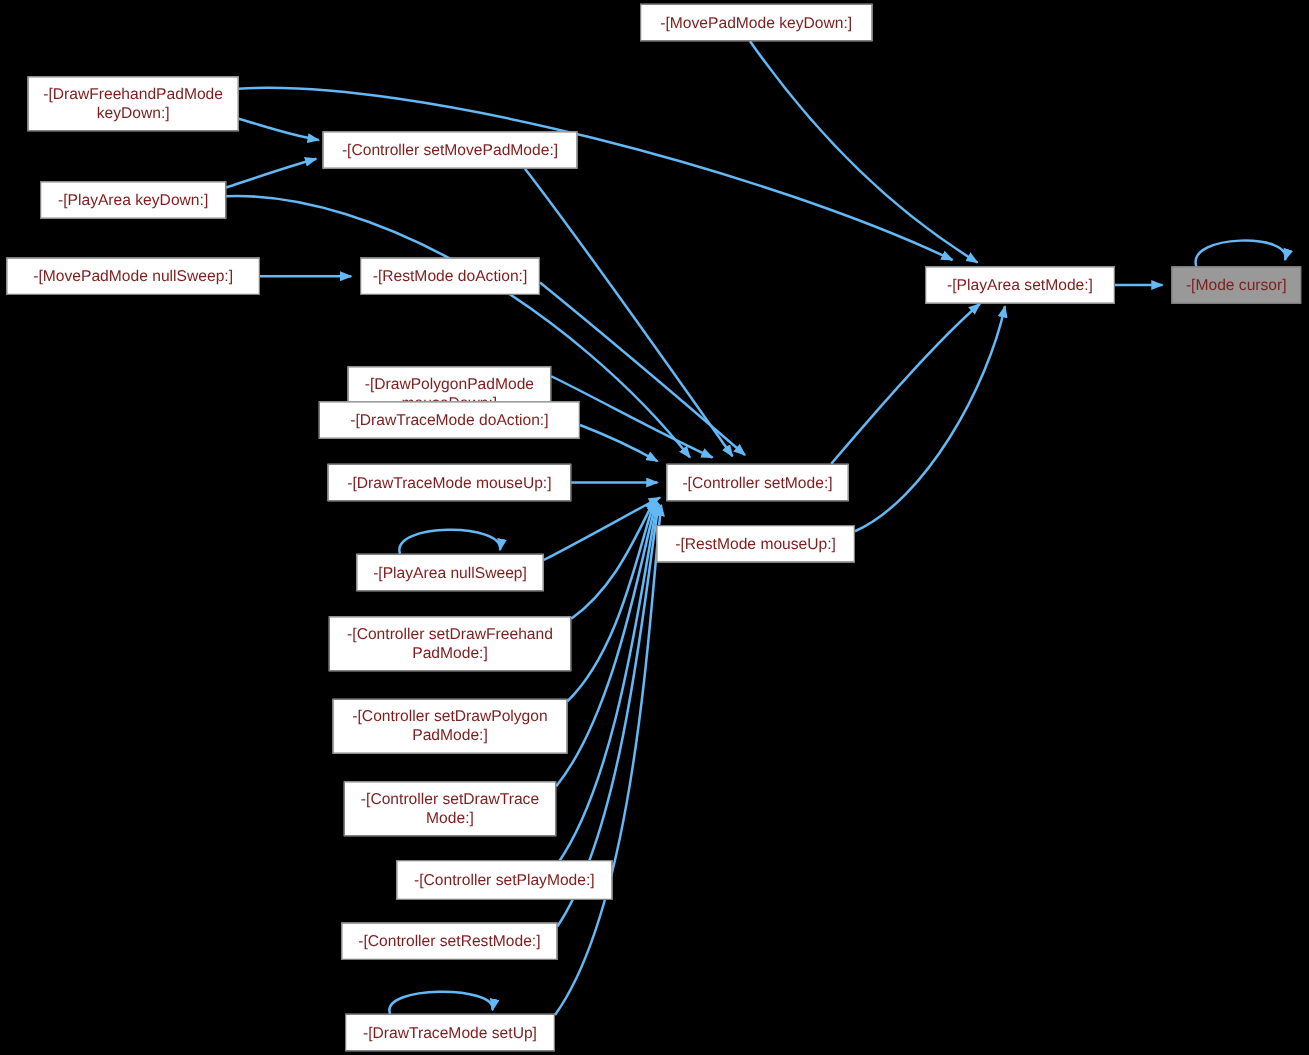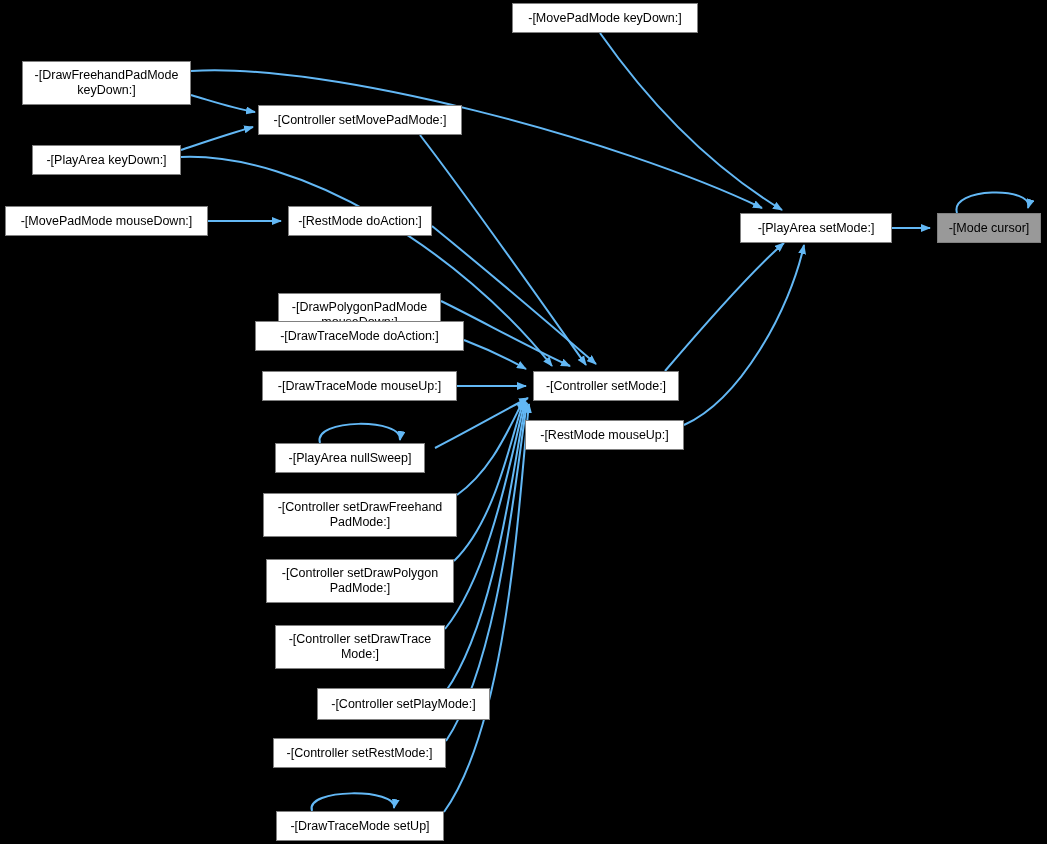--- a/index.html
+++ b/index.html
@@ -1,20 +1,20 @@
 <!DOCTYPE html>
 <html><head>
 <meta charset="utf-8">
 <style>
   html,body{margin:0;padding:0;background:#000;}
   #canvas{position:relative;width:1047px;height:844px;background:#000;overflow:hidden;
           font-family:"Liberation Sans",sans-serif;}
   svg.edges{position:absolute;left:0;top:0;width:1047px;height:844px;}
   .node{position:absolute;box-sizing:border-box;background:#ffffff;border:1px solid #808080;
-        color:#000000;font-size:12.5px;line-height:15px;display:flex;align-items:center;
+        color:#7f1d1d;font-size:12.5px;line-height:15px;display:flex;align-items:center;
         justify-content:center;text-align:center;padding:0 4px;white-space:pre-line;}
   .node.current{background:#999999;}
 </style>
 </head>
 <body>
 
 <div id="canvas">
   <svg class="edges" xmlns="http://www.w3.org/2000/svg" viewBox="0 0 1047 844">
     <defs>
       <marker id="ah" markerWidth="10" markerHeight="8" refX="9" refY="4" orient="auto" markerUnits="userSpaceOnUse">
@@ -49,29 +49,29 @@
       </g>
   </svg>
   <div id="node-layer">
       <div class="node" style="left: 512px; top: 3px; width: 186px; height: 30px;">-[MovePadMode keyDown:]</div>
       <div class="node" style="left: 22px; top: 61px; width: 169px; height: 44px;">-[DrawFreehandPadMode
 keyDown:]</div>
       <div class="node" style="left: 258px; top: 105px; width: 204px; height: 30px;">-[Controller setMovePadMode:]</div>
       <div class="node" style="left: 32px; top: 145px; width: 149px; height: 30px;">-[PlayArea keyDown:]</div>
       <div class="node" style="left: 740px; top: 213px; width: 152px; height: 30px;">-[PlayArea setMode:]</div>
       <div class="node current" style="left: 937px; top: 213px; width: 104px; height: 30px;">-[Mode cursor]</div>
-      <div class="node" style="left: 5px; top: 206px; width: 203px; height: 30px;">-[MovePadMode mouseDown:]</div>
+      <div class="node" style="left: 5px; top: 206px; width: 203px; height: 30px;">-[MovePadMode nullSweep:]</div>
       <div class="node" style="left: 288px; top: 206px; width: 144px; height: 30px;">-[RestMode doAction:]</div>
       <div class="node" style="left: 278px; top: 257px; width: 163px; height: 44px; margin-top: 36px;">-[DrawPolygonPadMode
 mouseDown:]</div>
       <div class="node" style="left: 255px; top: 321px; width: 209px; height: 30px;">-[DrawTraceMode doAction:]</div>
       <div class="node" style="left: 262px; top: 371px; width: 195px; height: 30px;">-[DrawTraceMode mouseUp:]</div>
       <div class="node" style="left: 533px; top: 371px; width: 146px; height: 30px;">-[Controller setMode:]</div>
       <div class="node" style="left: 525px; top: 420px; width: 159px; height: 30px;">-[RestMode mouseUp:]</div>
-      <div class="node" style="left: 275px; top: 443px; width: 150px; height: 30px;">-[PlayArea nullSweep]</div>
+      <div class="node" style="left: 285px; top: 443px; width: 150px; height: 30px;">-[PlayArea nullSweep]</div>
       <div class="node" style="left: 263px; top: 493px; width: 194px; height: 44px;">-[Controller setDrawFreehand
 PadMode:]</div>
       <div class="node" style="left: 266px; top: 559px; width: 188px; height: 44px;">-[Controller setDrawPolygon
 PadMode:]</div>
       <div class="node" style="left: 275px; top: 625px; width: 170px; height: 44px;">-[Controller setDrawTrace
 Mode:]</div>
       <div class="node" style="left: 273px; top: 688px; width: 173px; height: 32px; margin-left: 44px;">-[Controller setPlayMode:]</div>
       <div class="node" style="left: 273px; top: 738px; width: 173px; height: 30px;">-[Controller setRestMode:]</div>
       <div class="node" style="left: 276px; top: 811px; width: 168px; height: 30px;">-[DrawTraceMode setUp]</div>
     </div>

